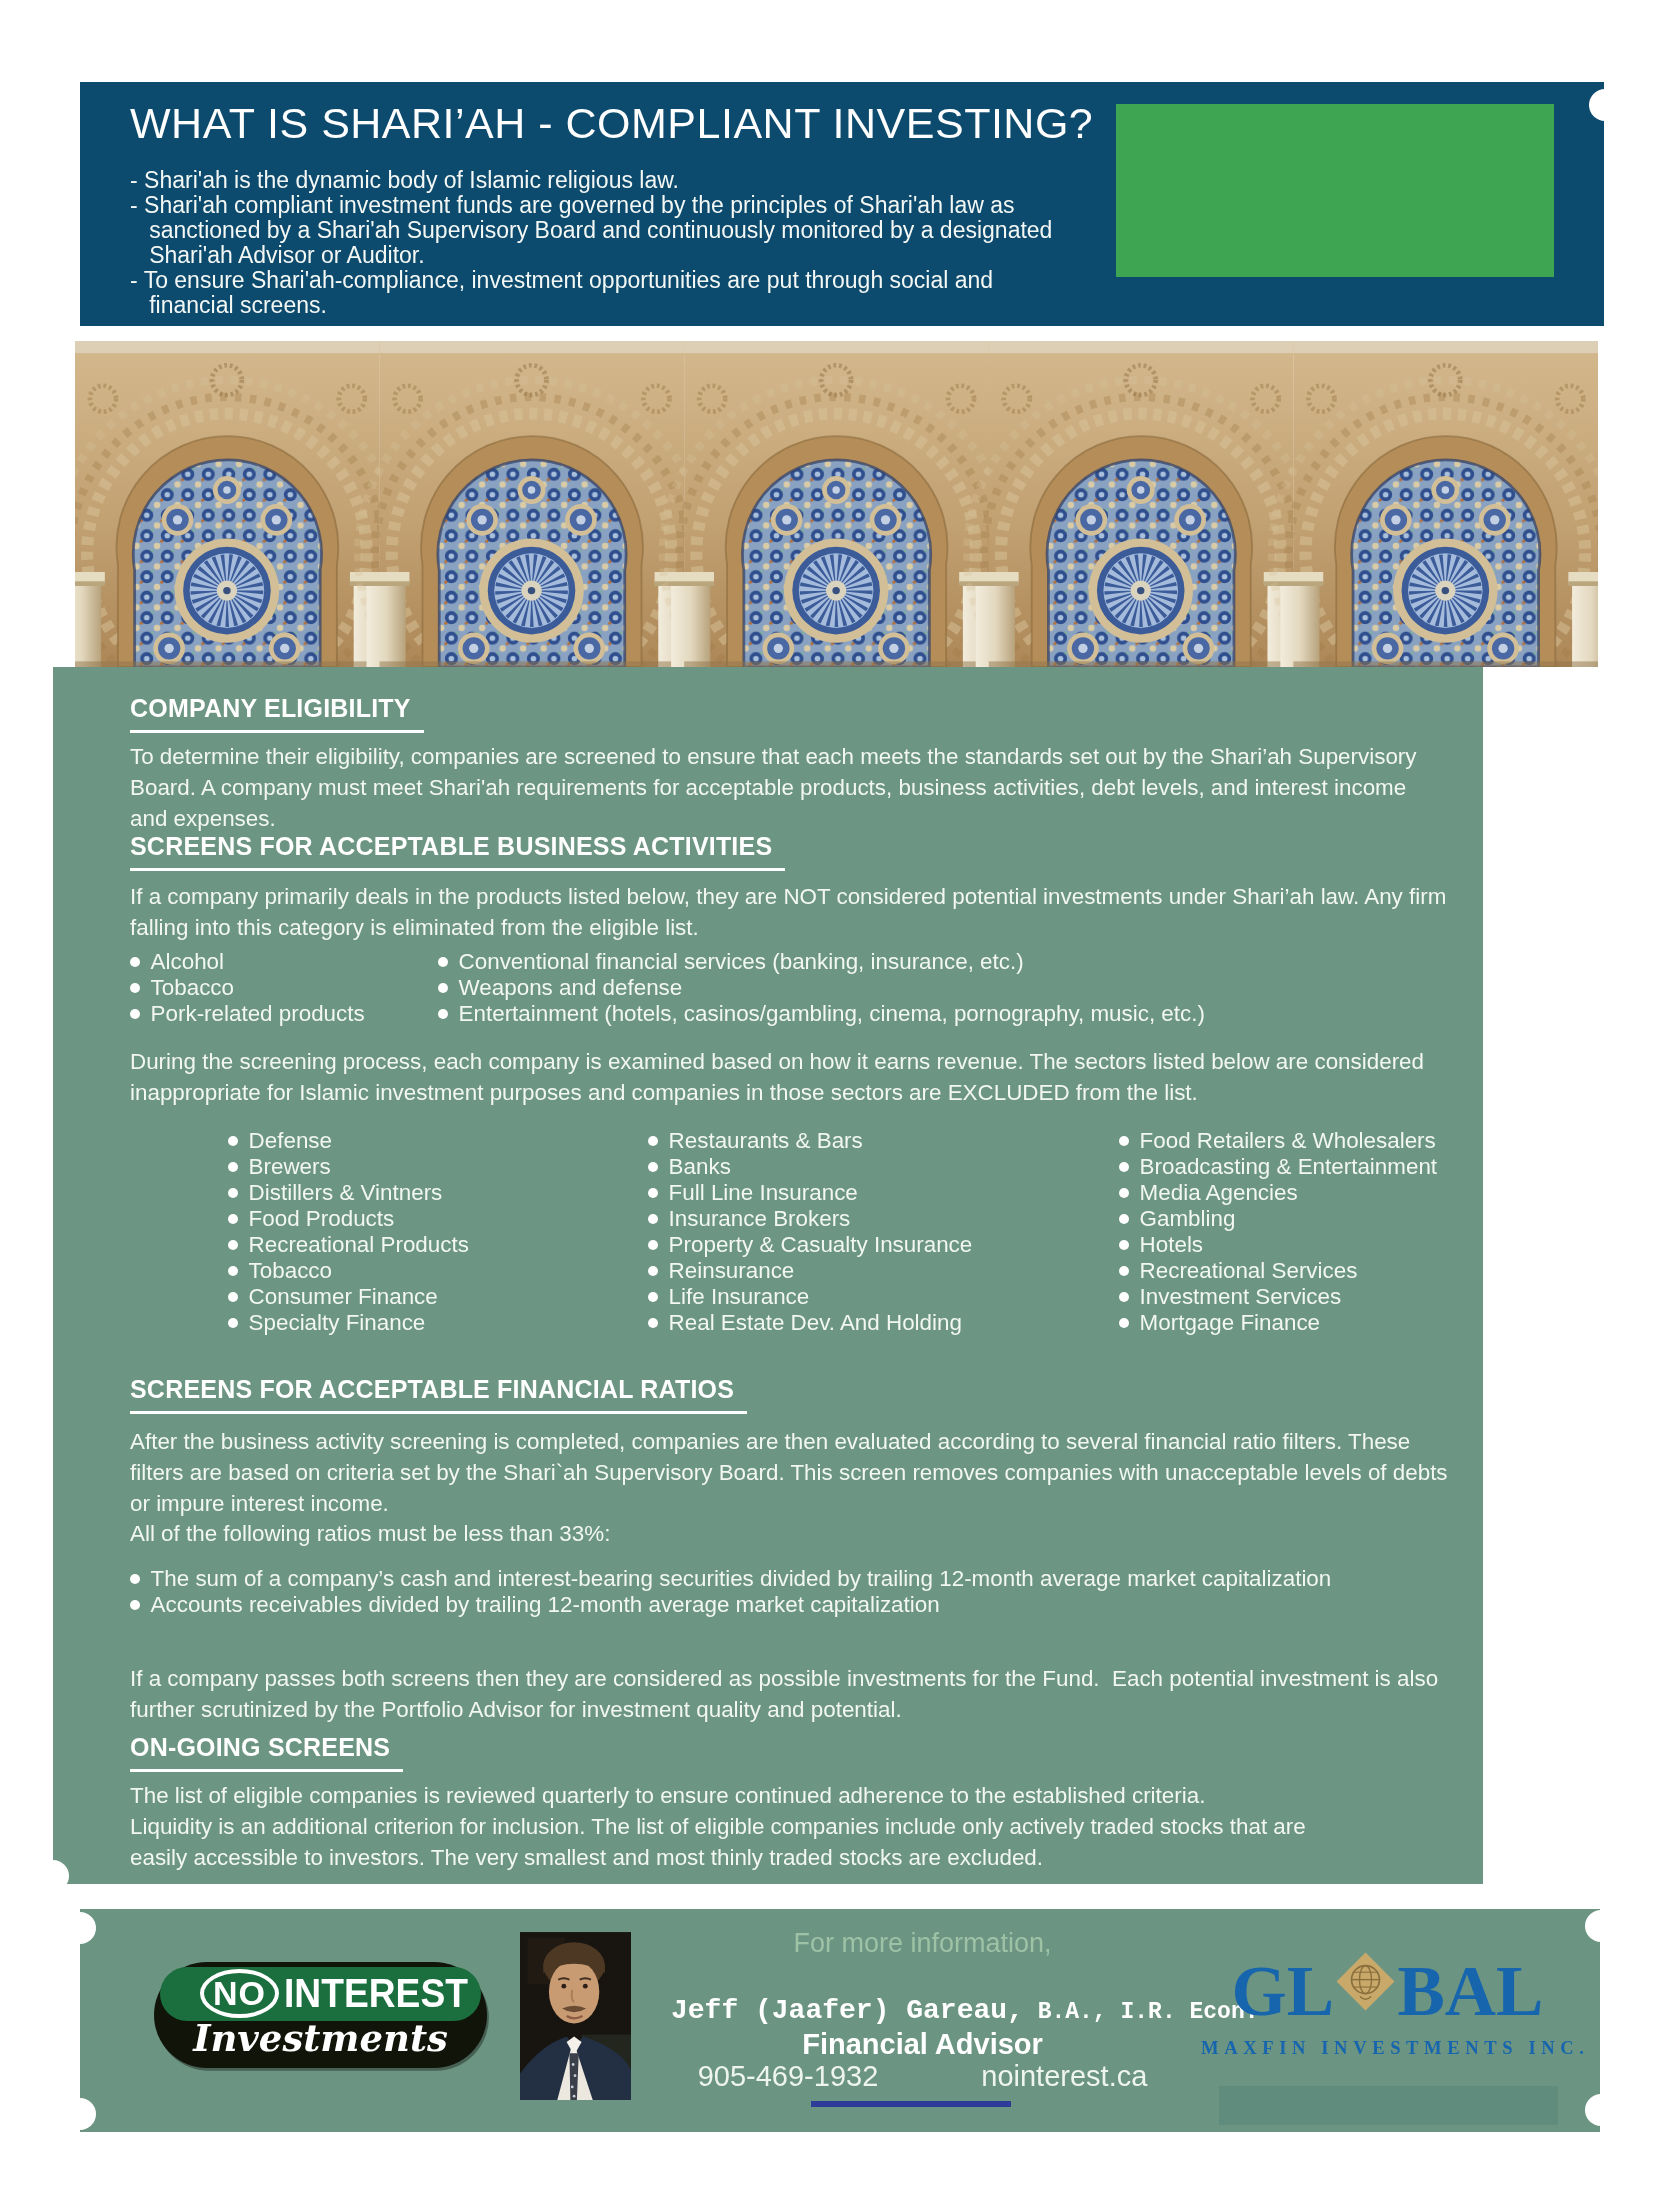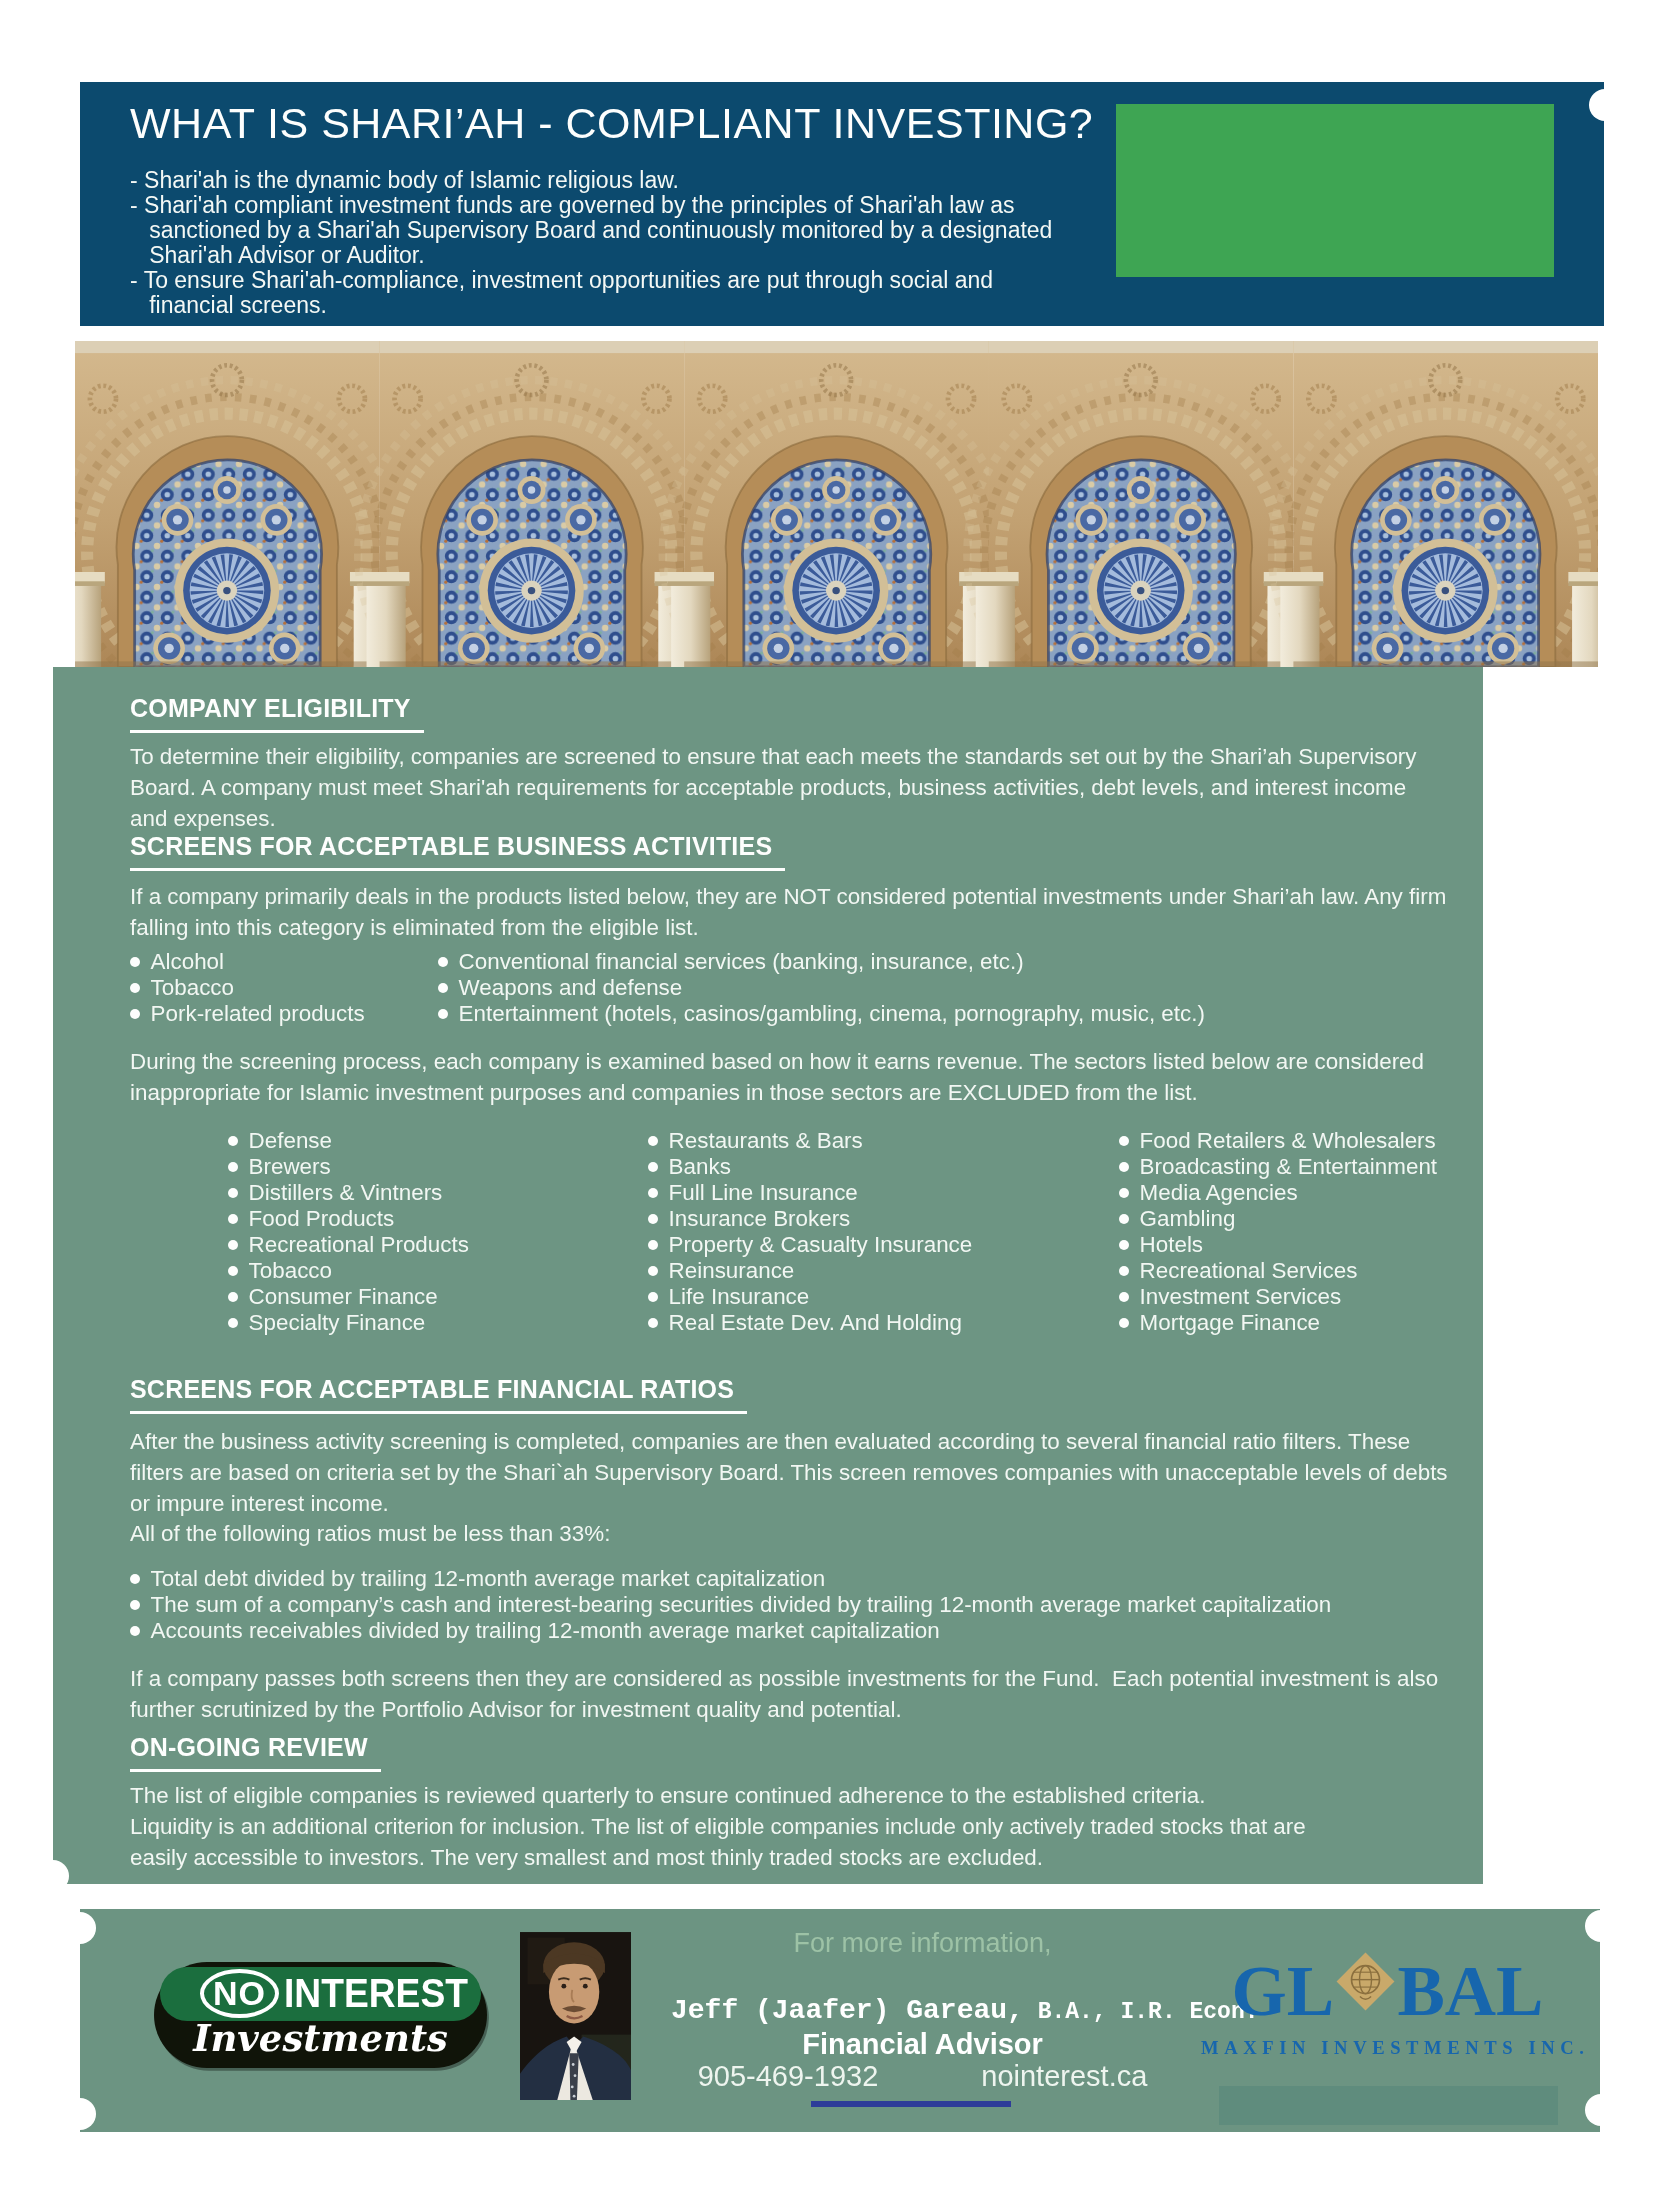--- a/index.html
+++ b/index.html
@@ -298,36 +298,32 @@
 
     <div class="sec-head" style="left:77px;top:708px;">SCREENS FOR ACCEPTABLE FINANCIAL RATIOS</div>
     <div class="para prelines" style="left:77px;top:759px;">After the business activity screening is completed, companies are then evaluated according to several financial ratio filters. These
 filters are based on criteria set by the Shari`ah Supervisory Board. This screen removes companies with unacceptable levels of debts
 or impure interest income.</div>
     <div class="para prelines" style="left:77px;top:851px;">All of the following ratios must be less than 33%:</div>
 
     <div class="blist" style="left:77px;top:899px;">
       <div class="li">
           <span class="dot"></span>
-          <span>Total debt divided by trailing 12-month average market capitalization</span>
-        </div>
-      <div class="li">
-          <span class="dot"></span>
           <span>The sum of a company’s cash and interest-bearing securities divided by trailing 12-month average market capitalization</span>
         </div>
       <div class="li">
           <span class="dot"></span>
           <span>Accounts receivables divided by trailing 12-month average market capitalization</span>
         </div>
     </div>
 
     <div class="para prelines" style="left:77px;top:996px;">If a company passes both screens then they are considered as possible investments for the Fund.  Each potential investment is also
 further scrutinized by the Portfolio Advisor for investment quality and potential.</div>
 
-    <div class="sec-head" style="left:77px;top:1066px;">ON-GOING REVIEW</div>
+    <div class="sec-head" style="left:77px;top:1066px;">ON-GOING SCREENS</div>
     <div class="para prelines" style="left:77px;top:1113px;">The list of eligible companies is reviewed quarterly to ensure continued adherence to the established criteria.
 Liquidity is an additional criterion for inclusion. The list of eligible companies include only actively traded stocks that are
 easily accessible to investors. The very smallest and most thinly traded stocks are excluded.</div>
   </div>
   <div class="notch" style="left:37px;top:1860px;"></div>
   <div class="notch" style="left:1603px;top:1860px;"></div>
 
   <div class="band footer-band">
 
     <div class="ni-logo">

